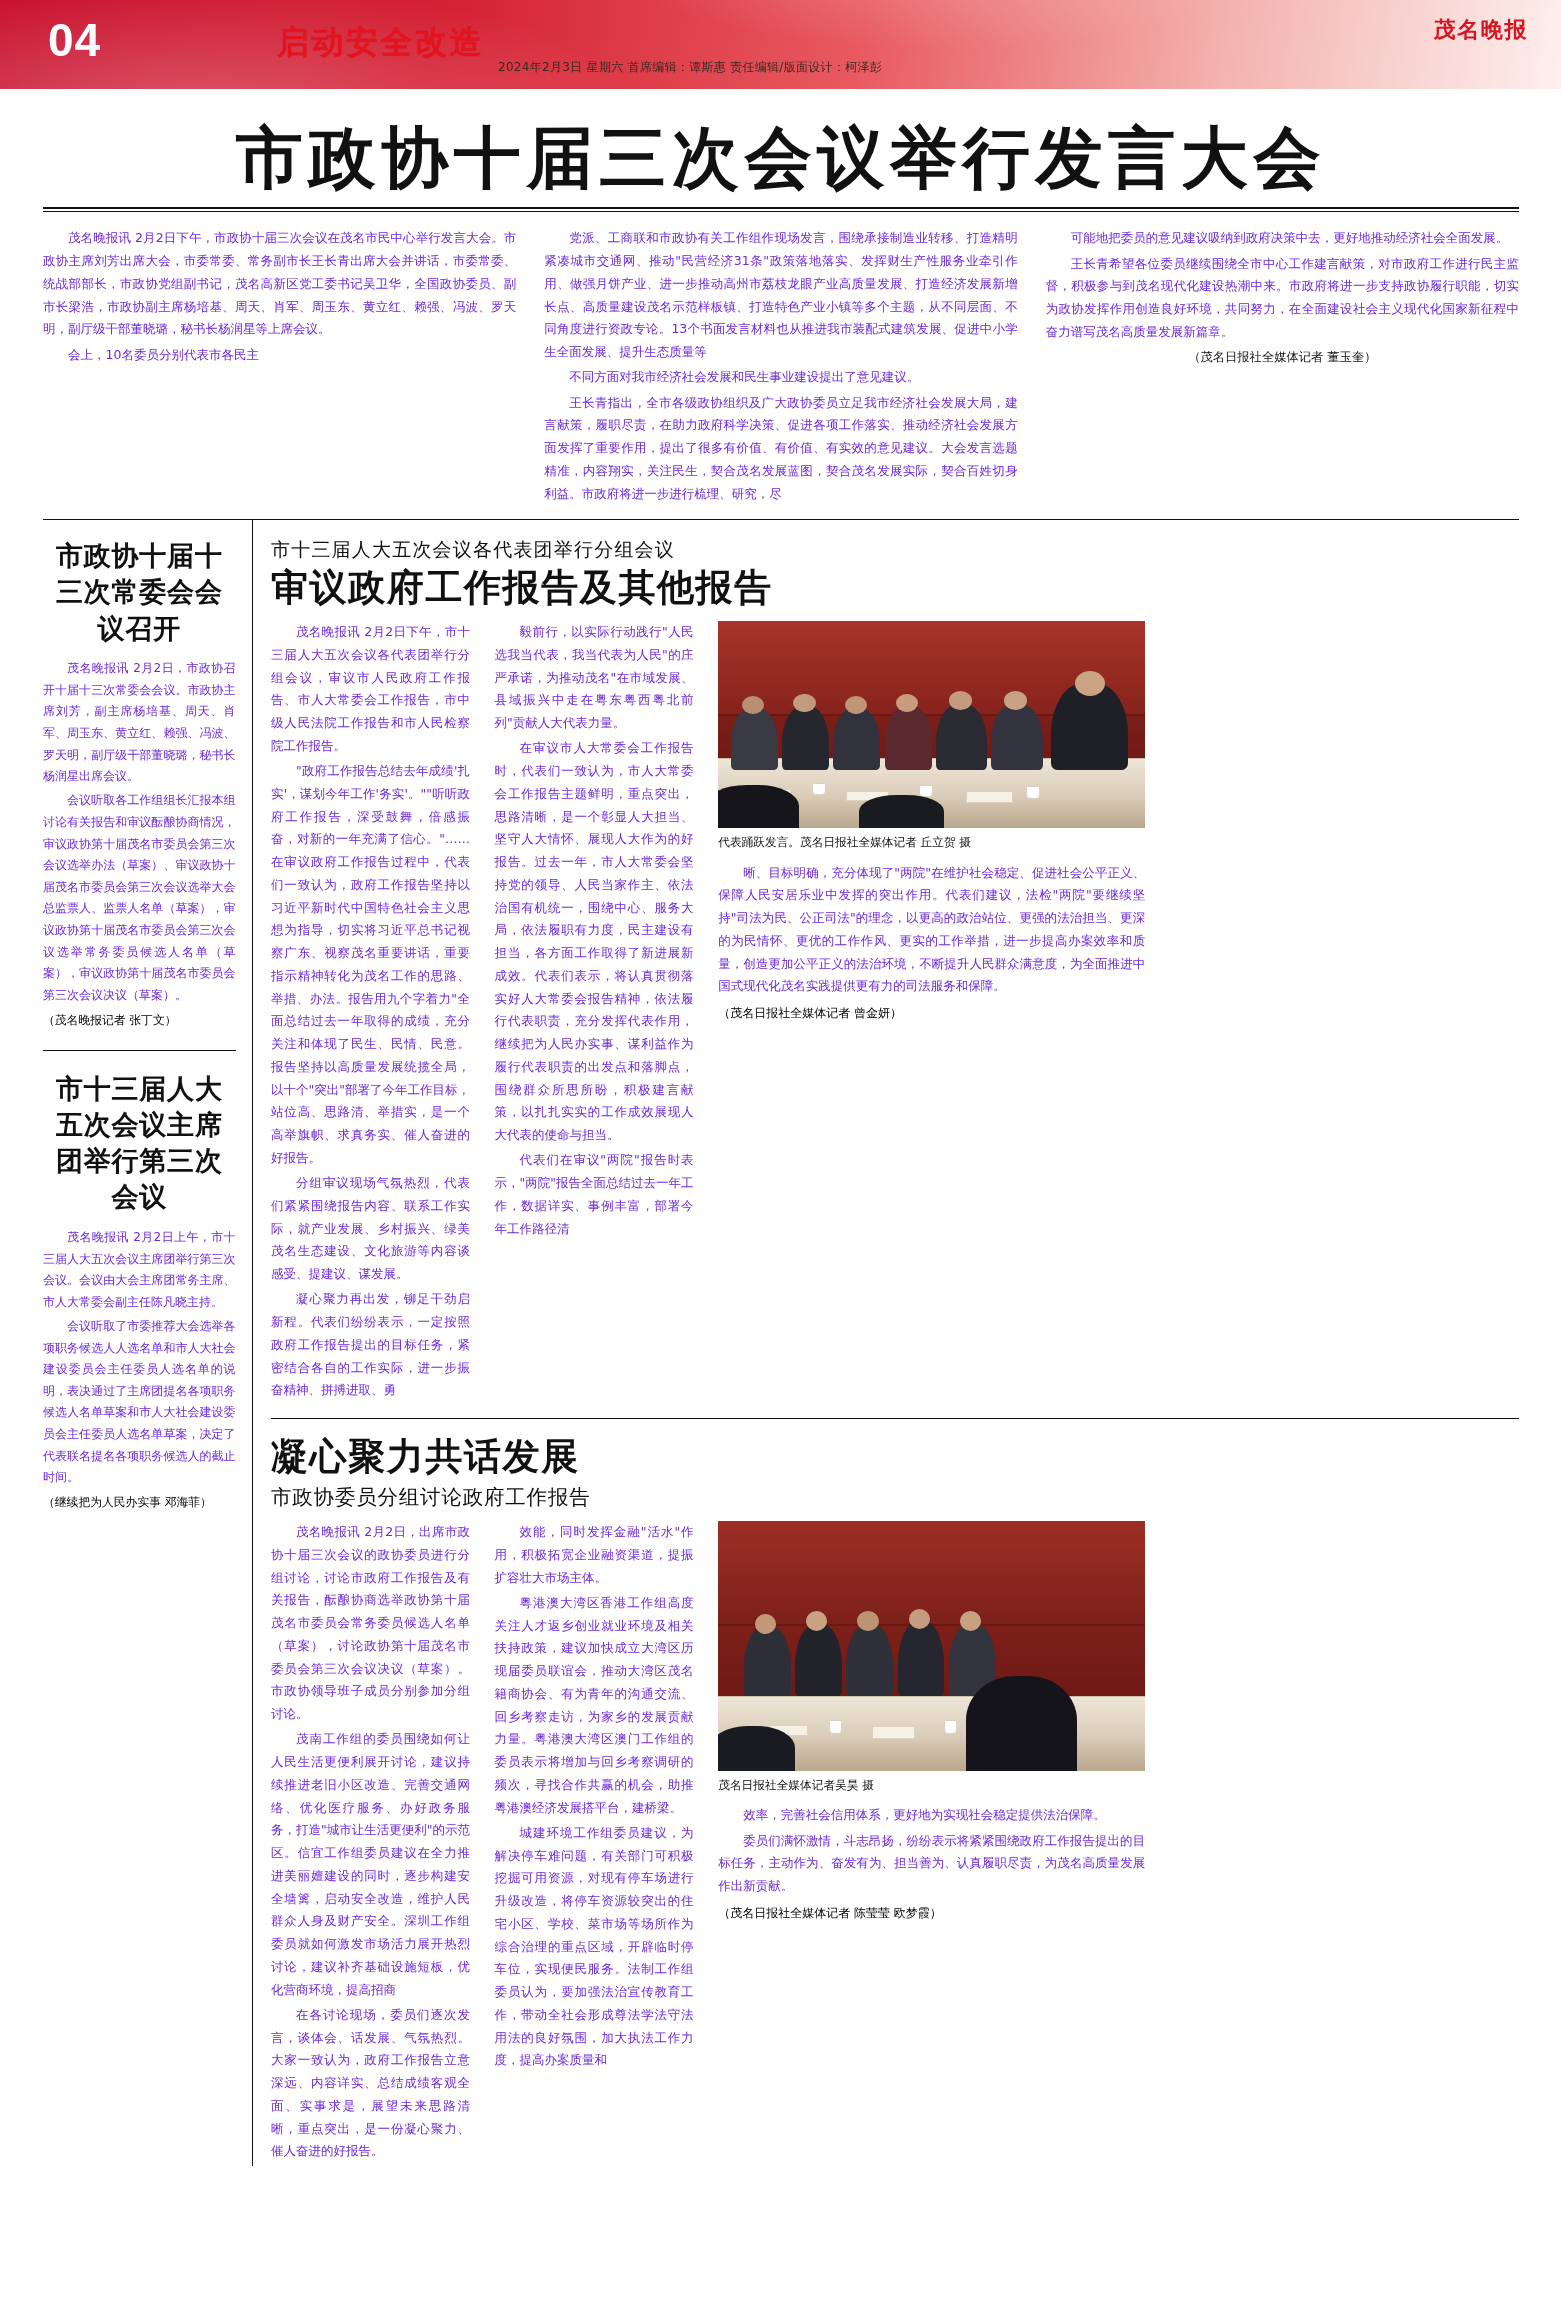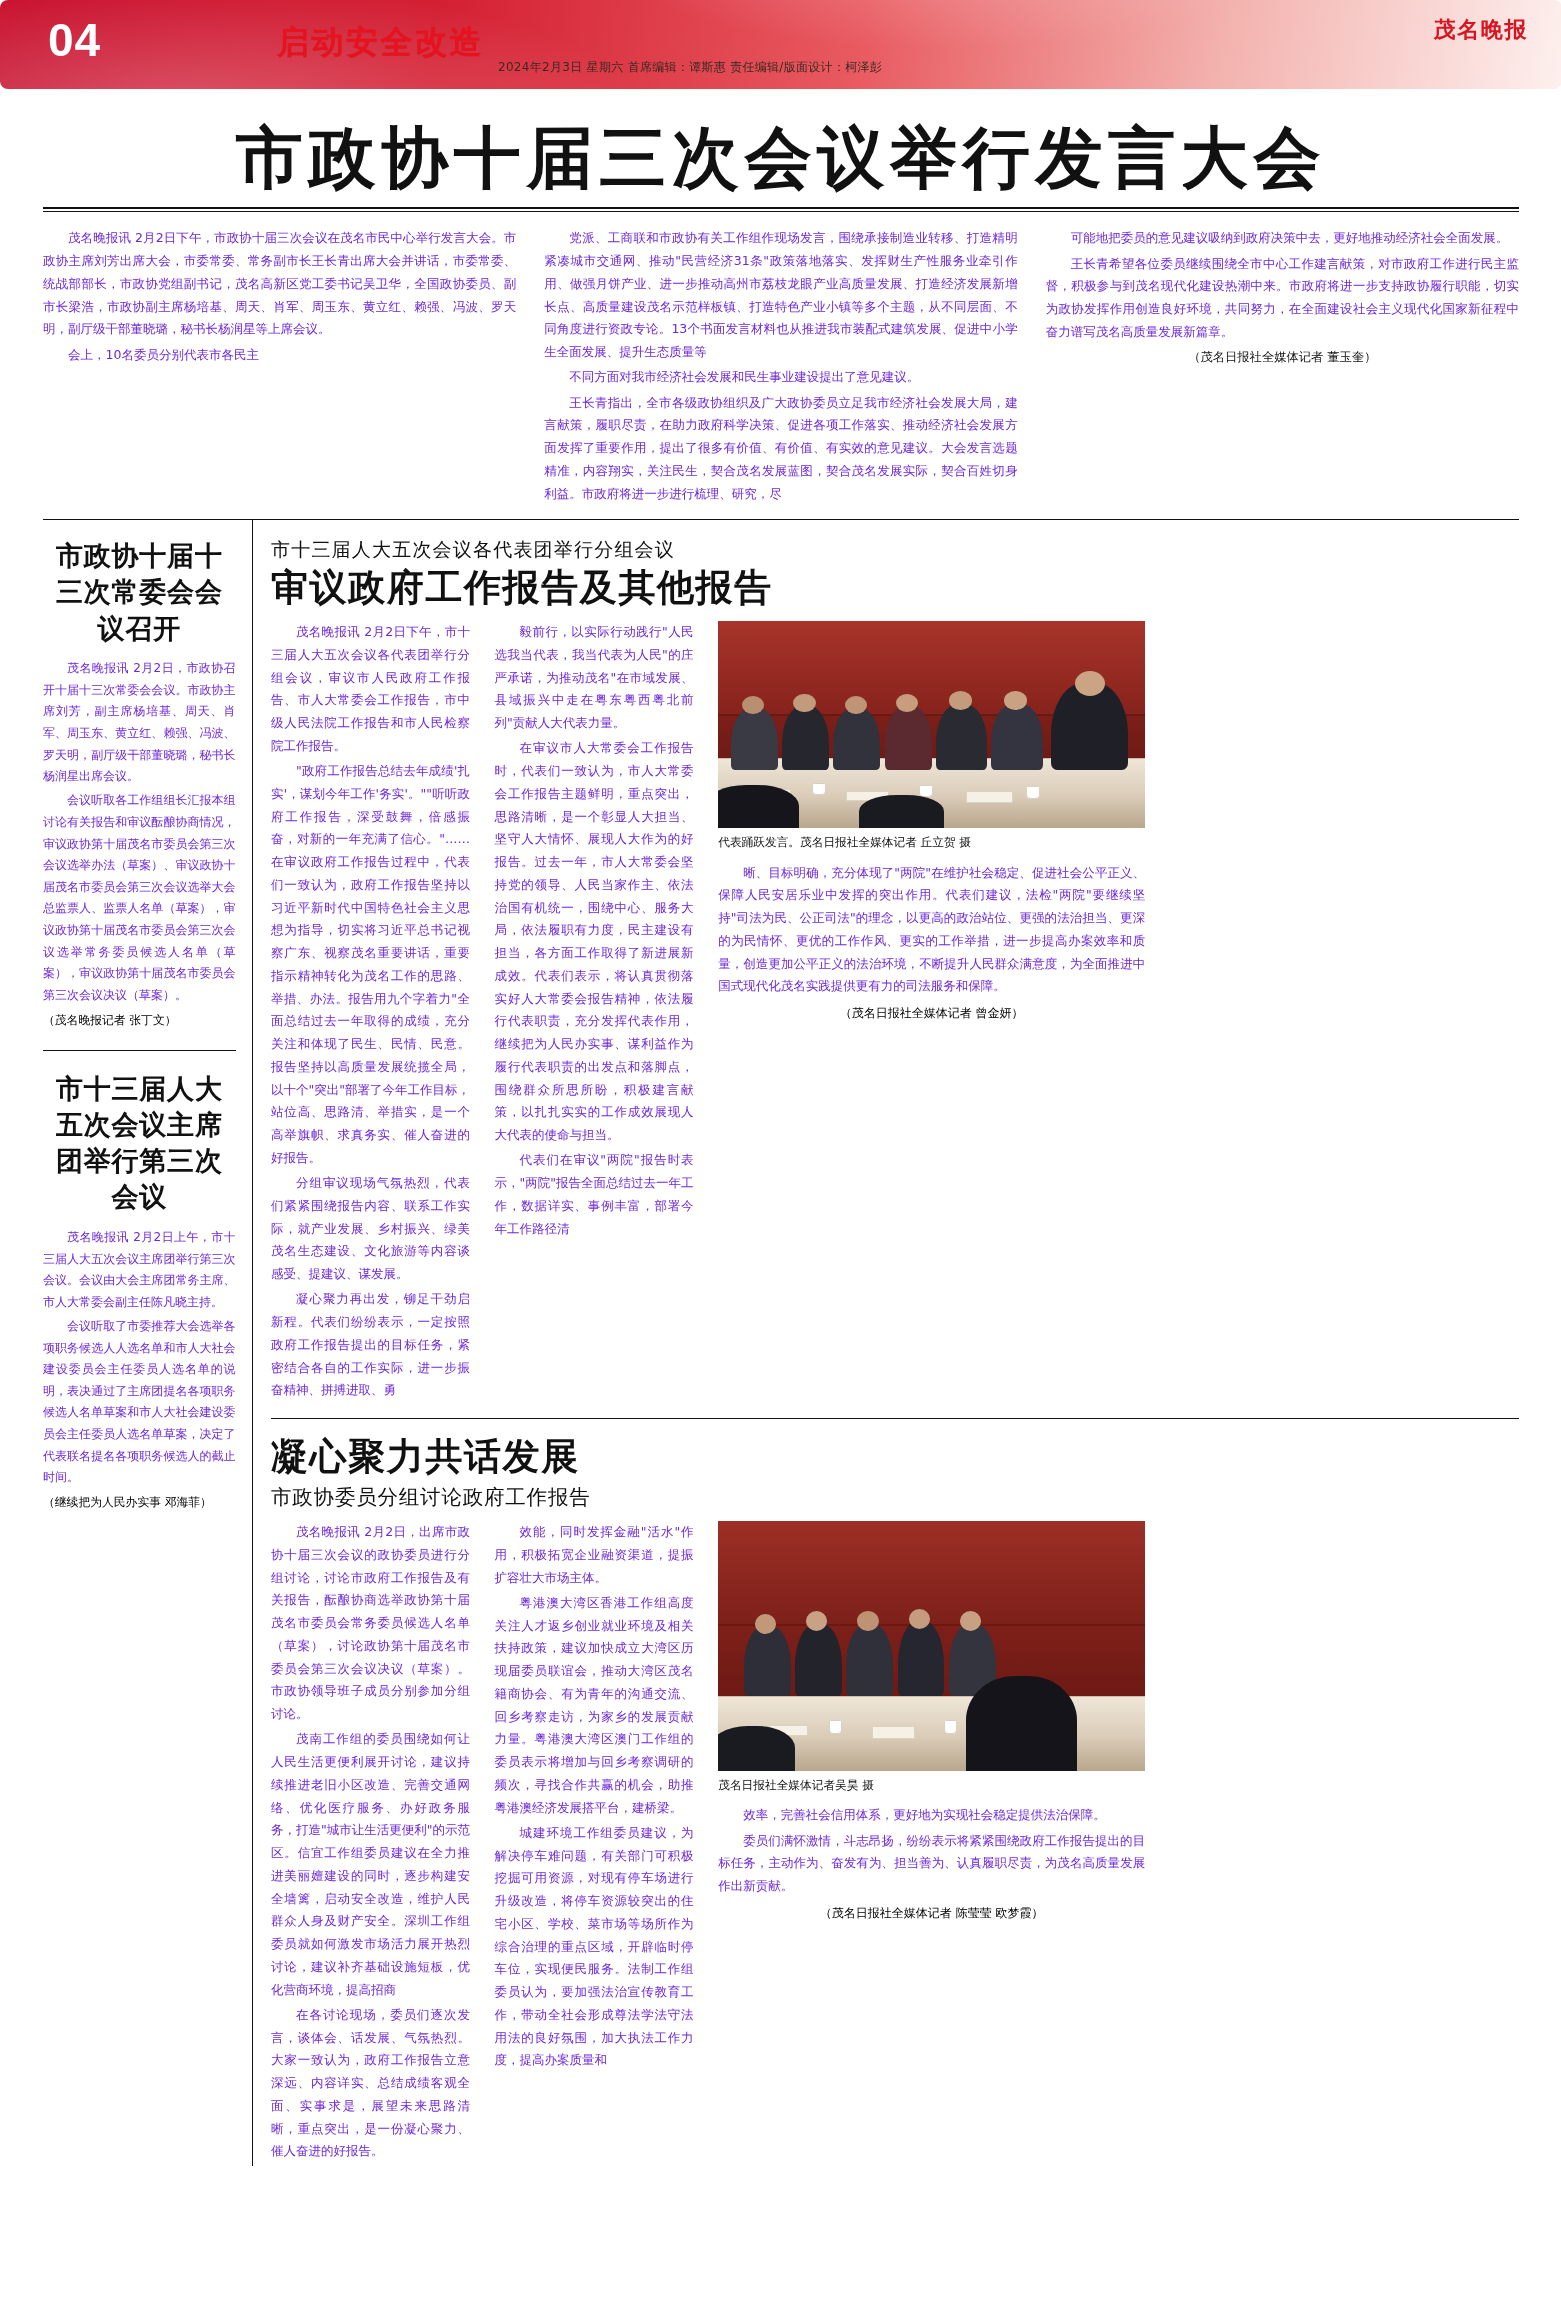--- a/index.html
+++ b/index.html
@@ -17,21 +17,20 @@
     background: #fff;
     padding: 0;
   }
 
   
   .masthead {
     position: relative;
     height: 89px;
     background: linear-gradient(100deg, #c8102e 0%, #d42033 28%, #e85a60 55%, #f3b2ae 78%, #fdf0ee 100%);
     overflow: hidden;
-    border-radius: 8px;
   }
   .masthead .swoosh {
     position: absolute;
     left: 0; top: 0;
     width: 1562px; height: 89px;
     background:
       radial-gradient(ellipse 739px 213px at 189px 115px, rgba(255,255,255,0.28) 0%, rgba(255,255,255,0) 62%),
       radial-gradient(ellipse 575px 164px at 944px -49px, rgba(255,255,255,0.22) 0%, rgba(255,255,255,0) 60%);
     pointer-events: none;
   }
@@ -258,21 +257,21 @@
   }
   .mp-cup {
     position: absolute;
     background: #ffffff;
     border-radius: 1.6px 1.6px 4.1px 4.1px;
     border: 0.8px solid #d8d0c2;
   }
 
   .final-byline {
     font-size: 12px;
-    text-align: center;
+    text-align: left;
     margin-top: 6.6px;
   }
   .rail-byline {
     font-size: 11.8px;
     text-align: left;
     margin-top: 6.6px;
   }
 </style>
 </head>
 <body>

